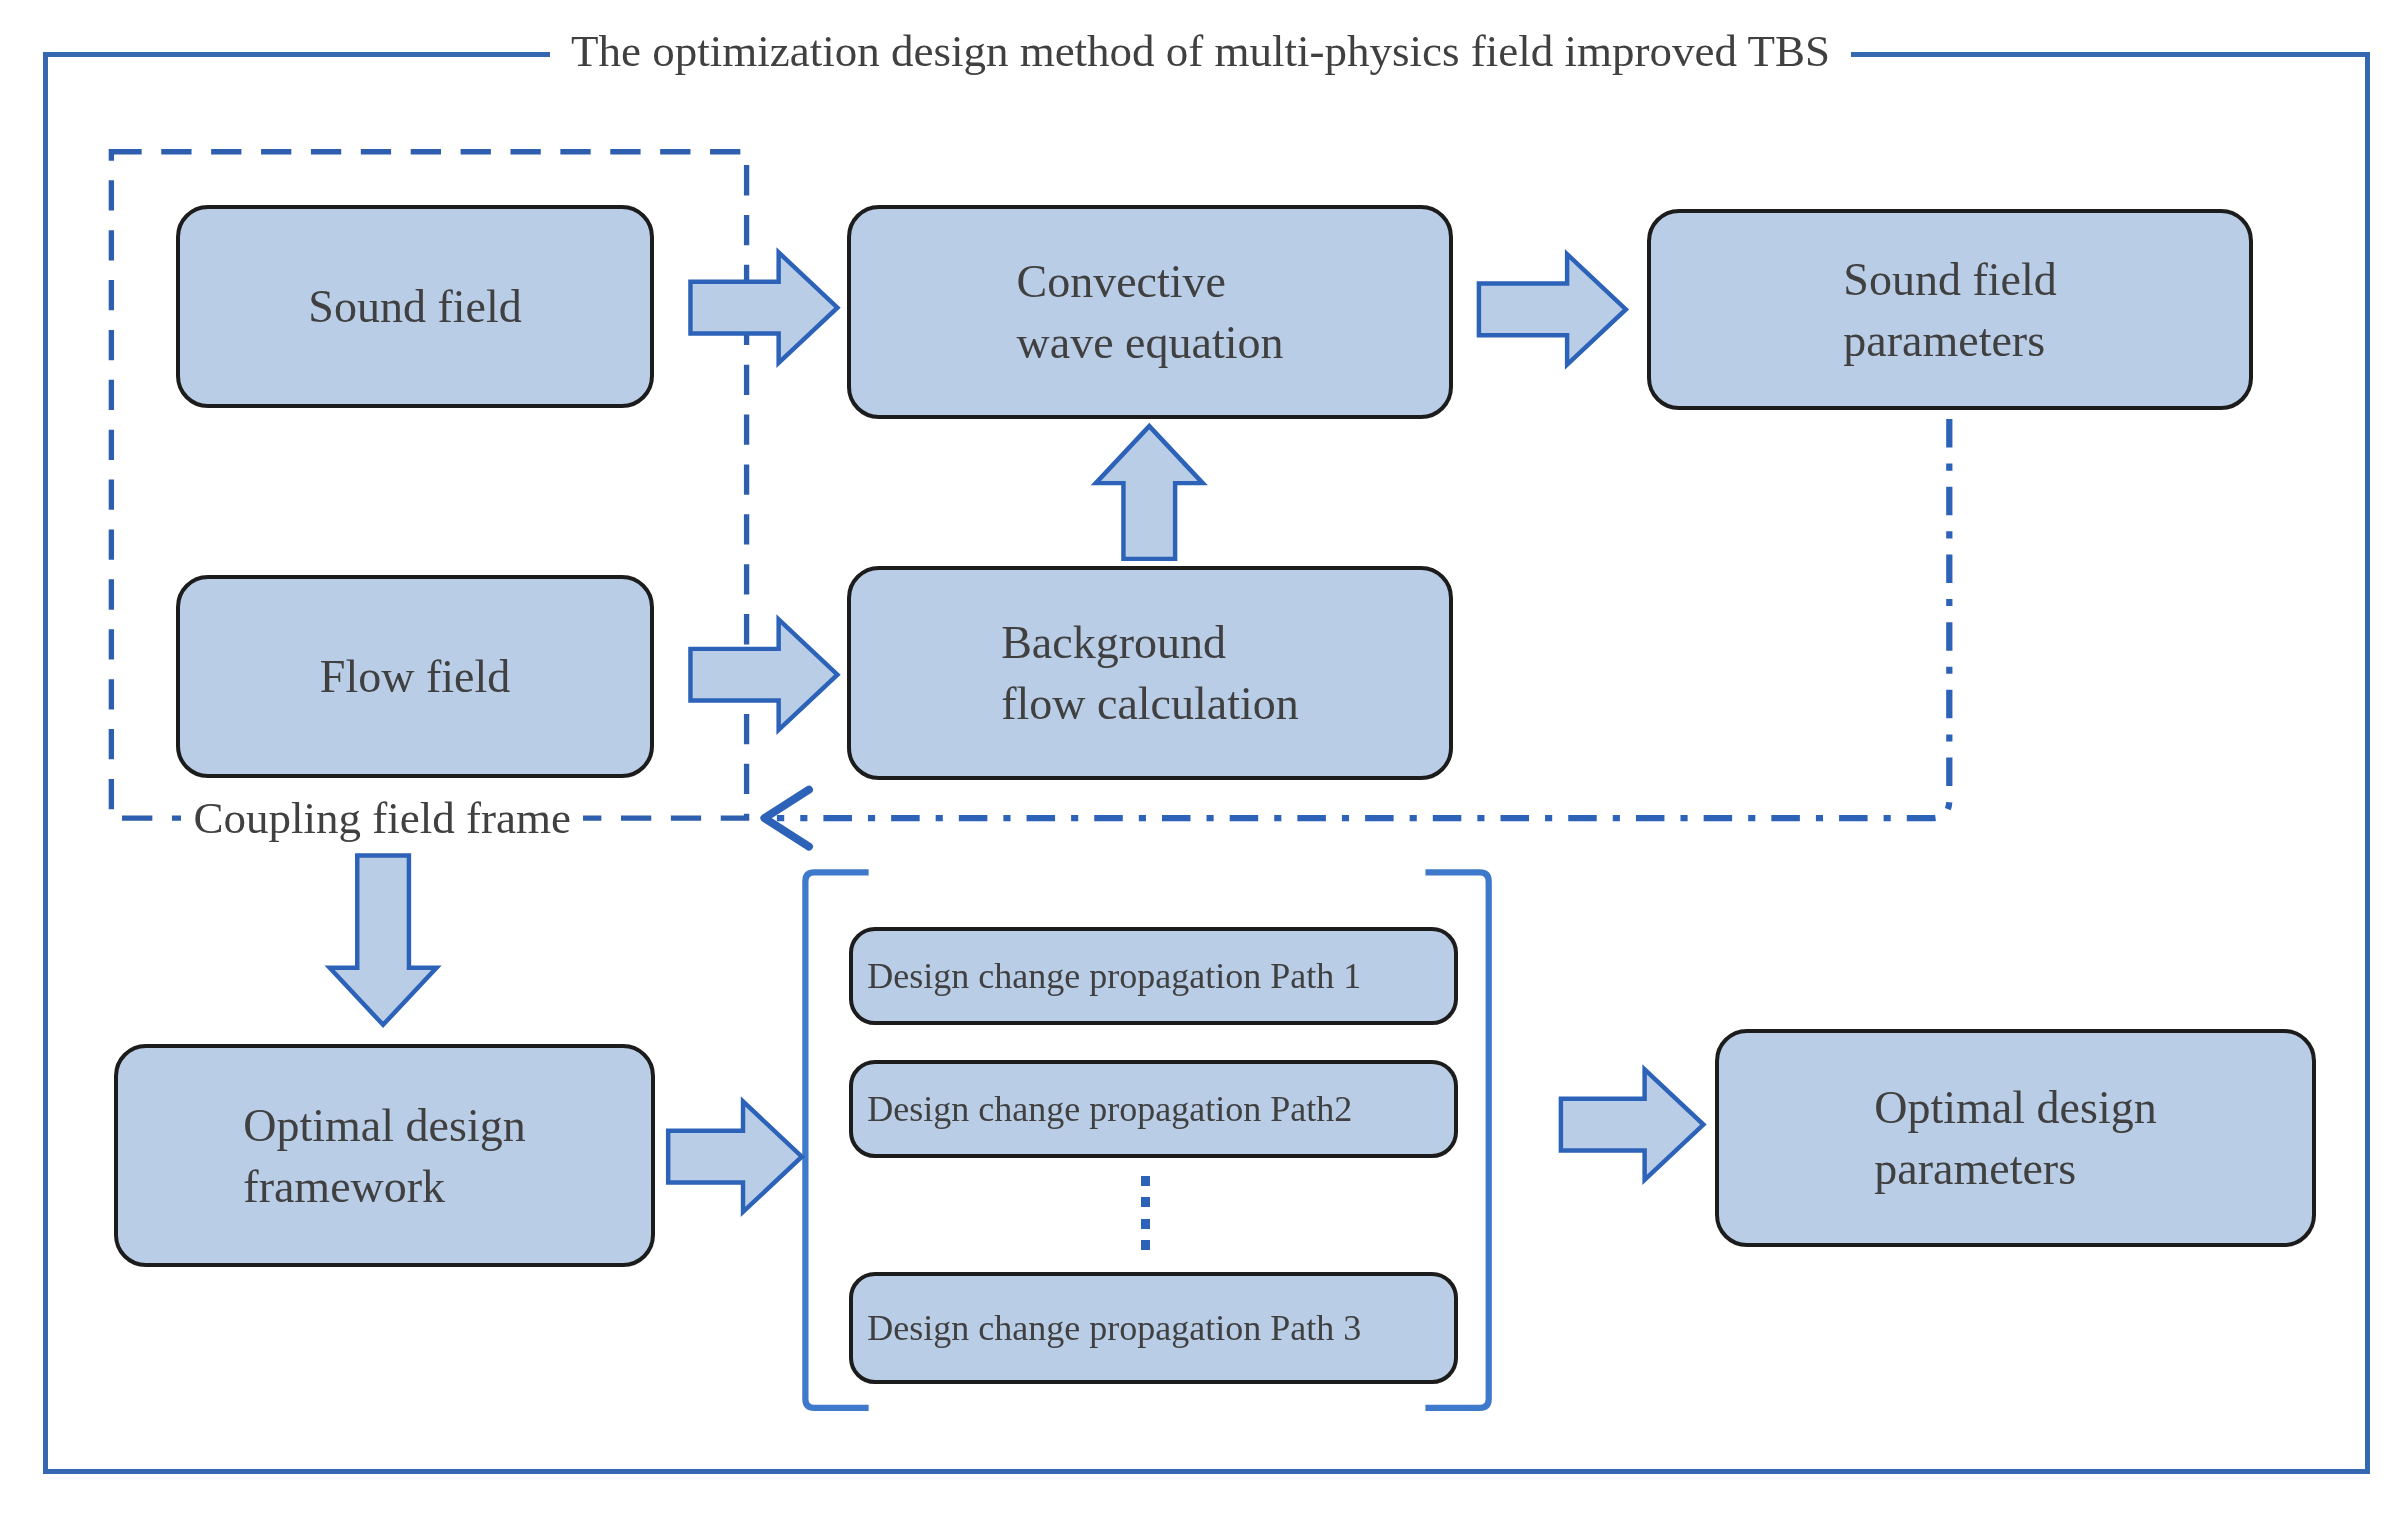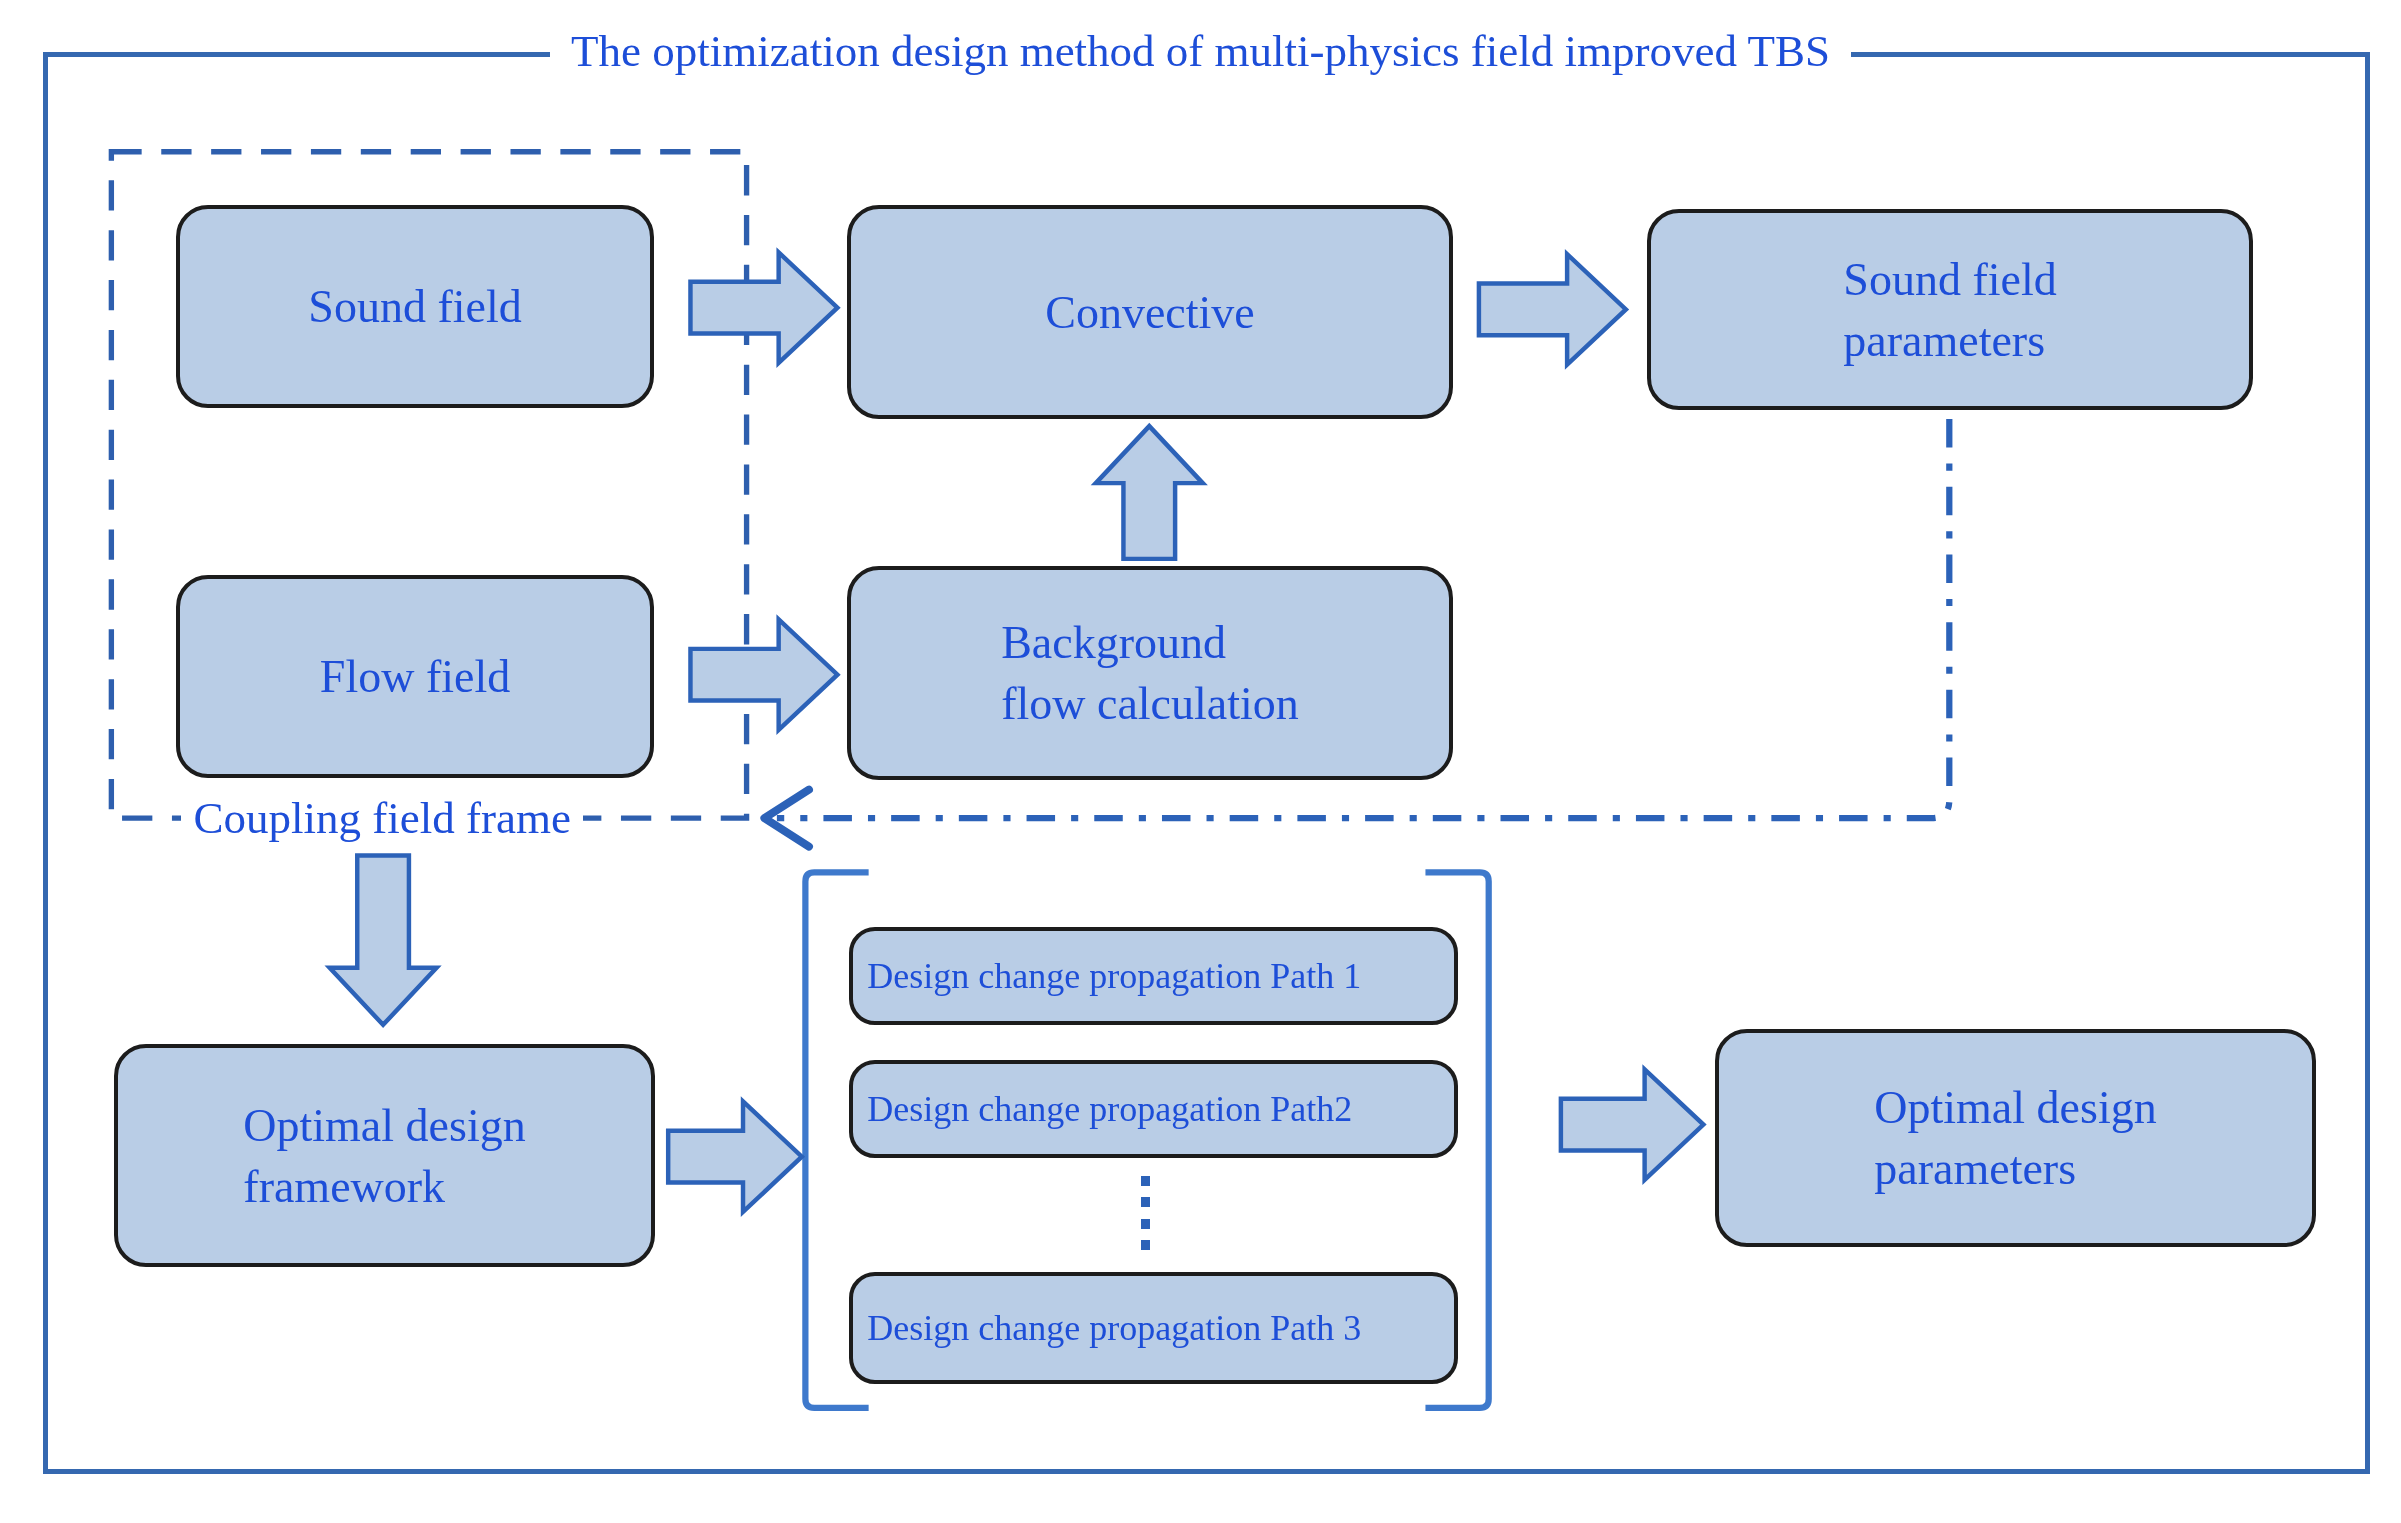--- a/index.html
+++ b/index.html
@@ -1,18 +1,18 @@
 <!DOCTYPE html>
 <html style="font-size:14.3px"><head>
 <meta charset="utf-8">
 <style>
   html,body{margin:0;padding:0;background:#ffffff;}
   .canvas{
     position:relative;width:2401px;height:1524px;background:#ffffff;overflow:hidden;
-    font-family:"Liberation Serif","DejaVu Serif",serif;color:#1d4ed8;
+    font-family:"Liberation Serif","DejaVu Serif",serif;color:#404040;
   }
   .outer-border{
     position:absolute;left:43px;top:52px;width:2327px;height:1422px;
     border:5.3px solid #3568b0;box-sizing:border-box;
   }
   .overlay{position:absolute;left:0;top:0;width:2401px;height:1524px;}
   .diagram-title{
     position:absolute;left:0;top:23px;width:100%;text-align:center;
     font-size:45px;line-height:57px;white-space:nowrap;
   }
@@ -73,20 +73,21 @@
     <span>The optimization design method of multi-physics field improved TBS</span>
   </div>
 
   <div class="node" style="left:176px;top:205px;width:478px;height:203px;">
     <span>Sound field</span>
   </div>
 
   <div class="node" style="left:847px;top:205px;width:606px;height:214px;">
     <div class="lines">
       <span>Convective</span>
+      <span>wave equation</span>
     </div>
   </div>
 
   <div class="node" style="left:1647px;top:209px;width:606px;height:201px;">
     <div class="lines">
       <span>Sound field</span>
       <span>parameters</span>
     </div>
   </div>
 

